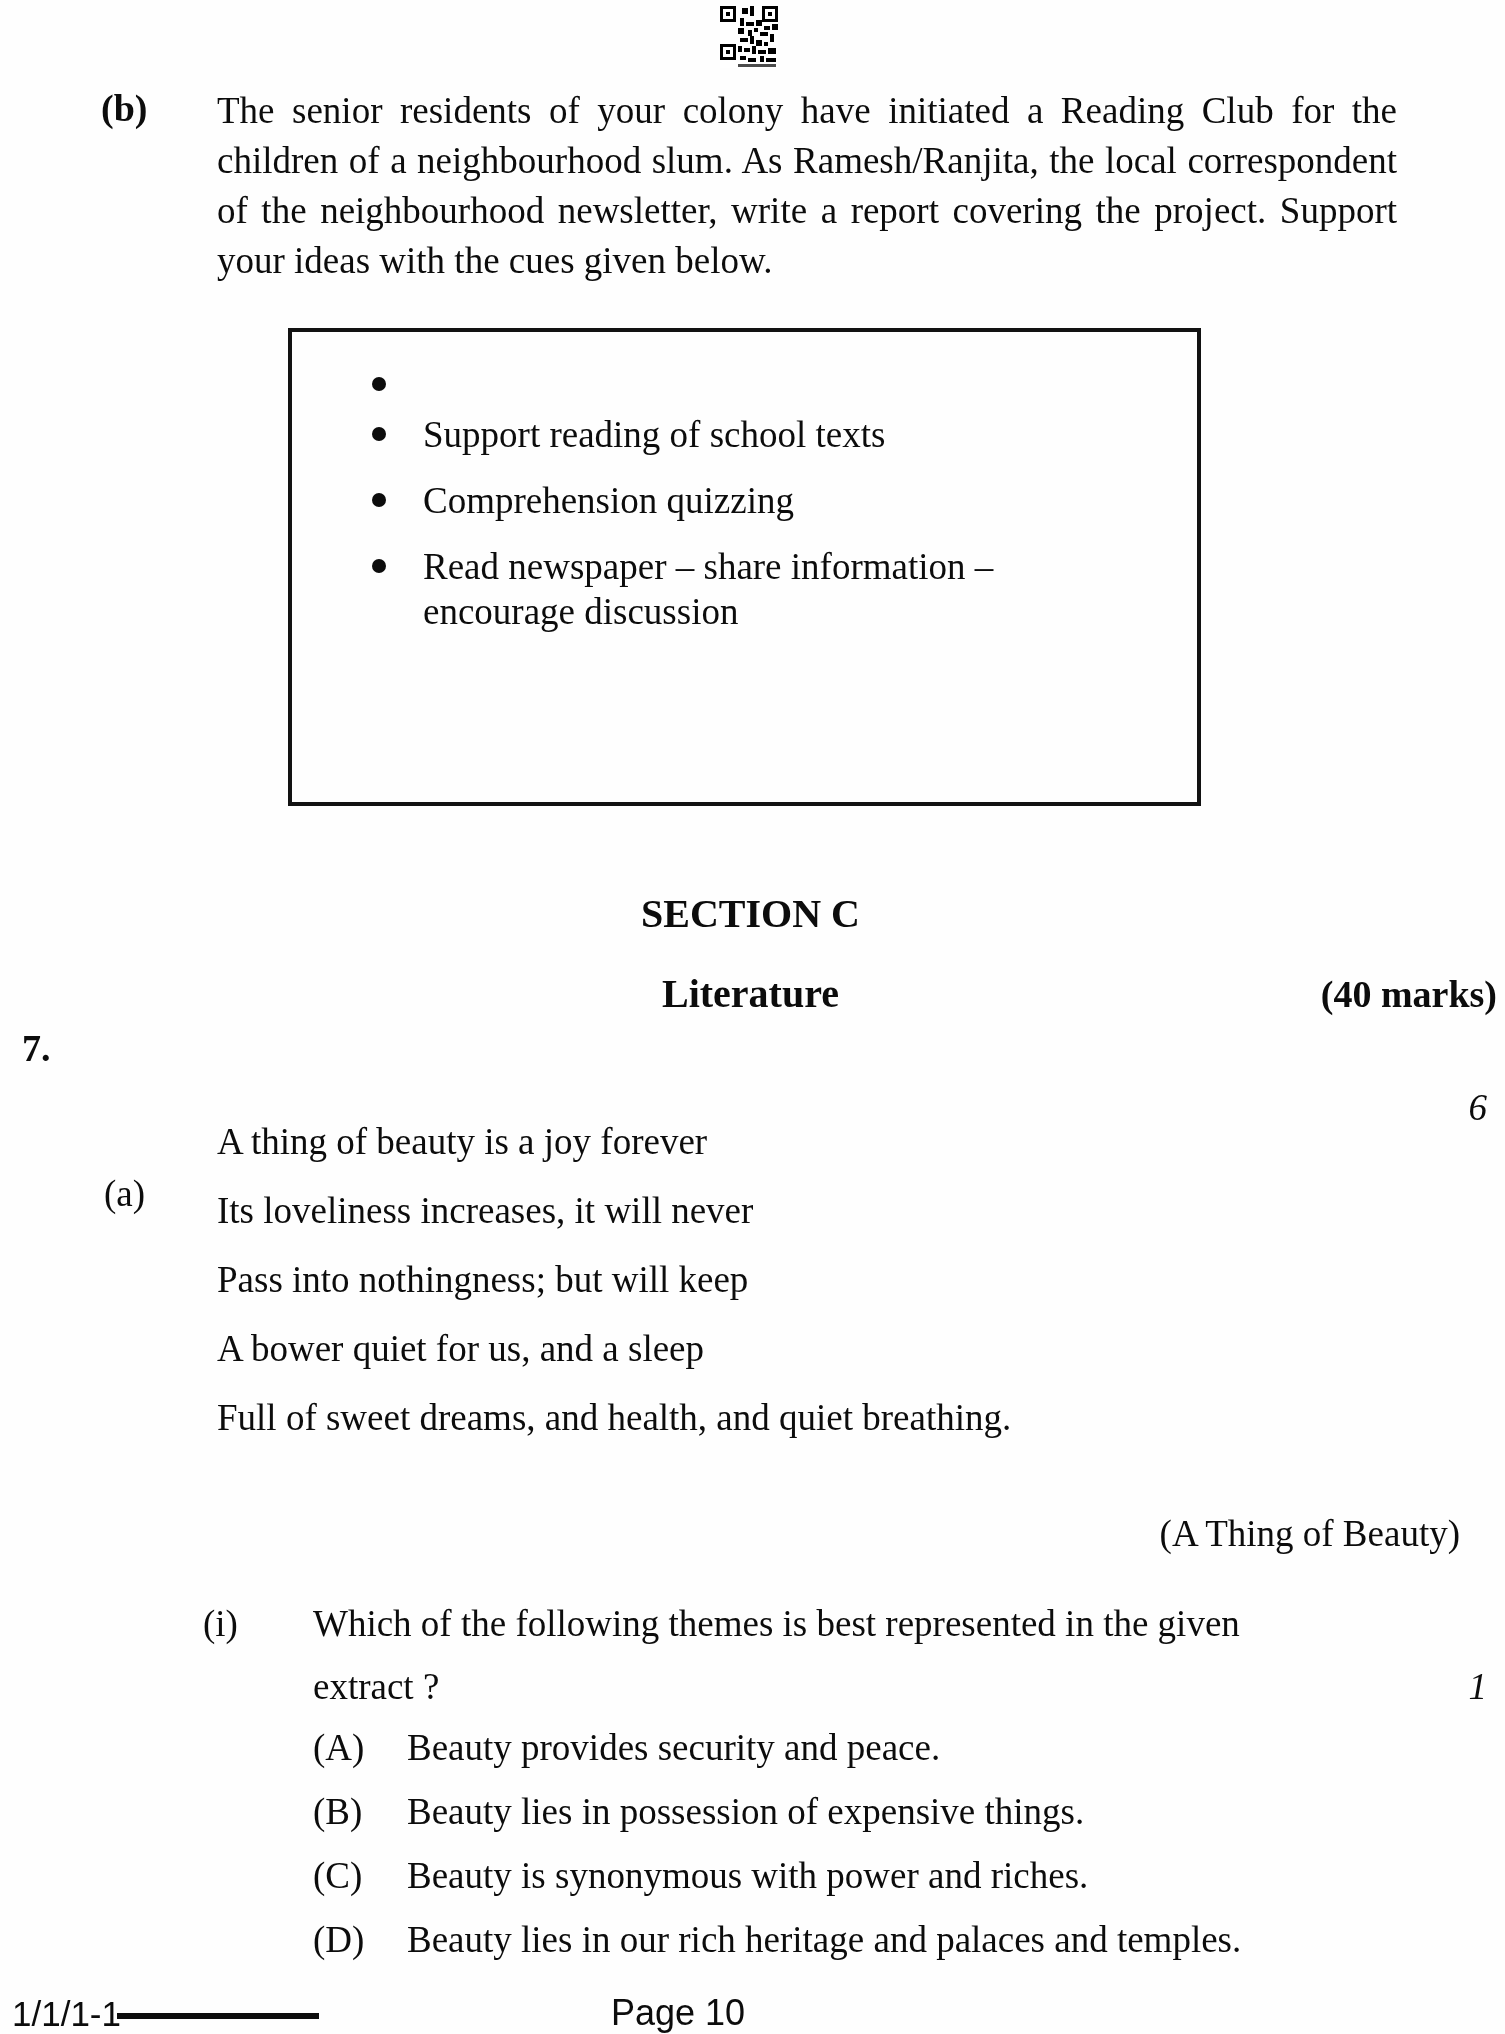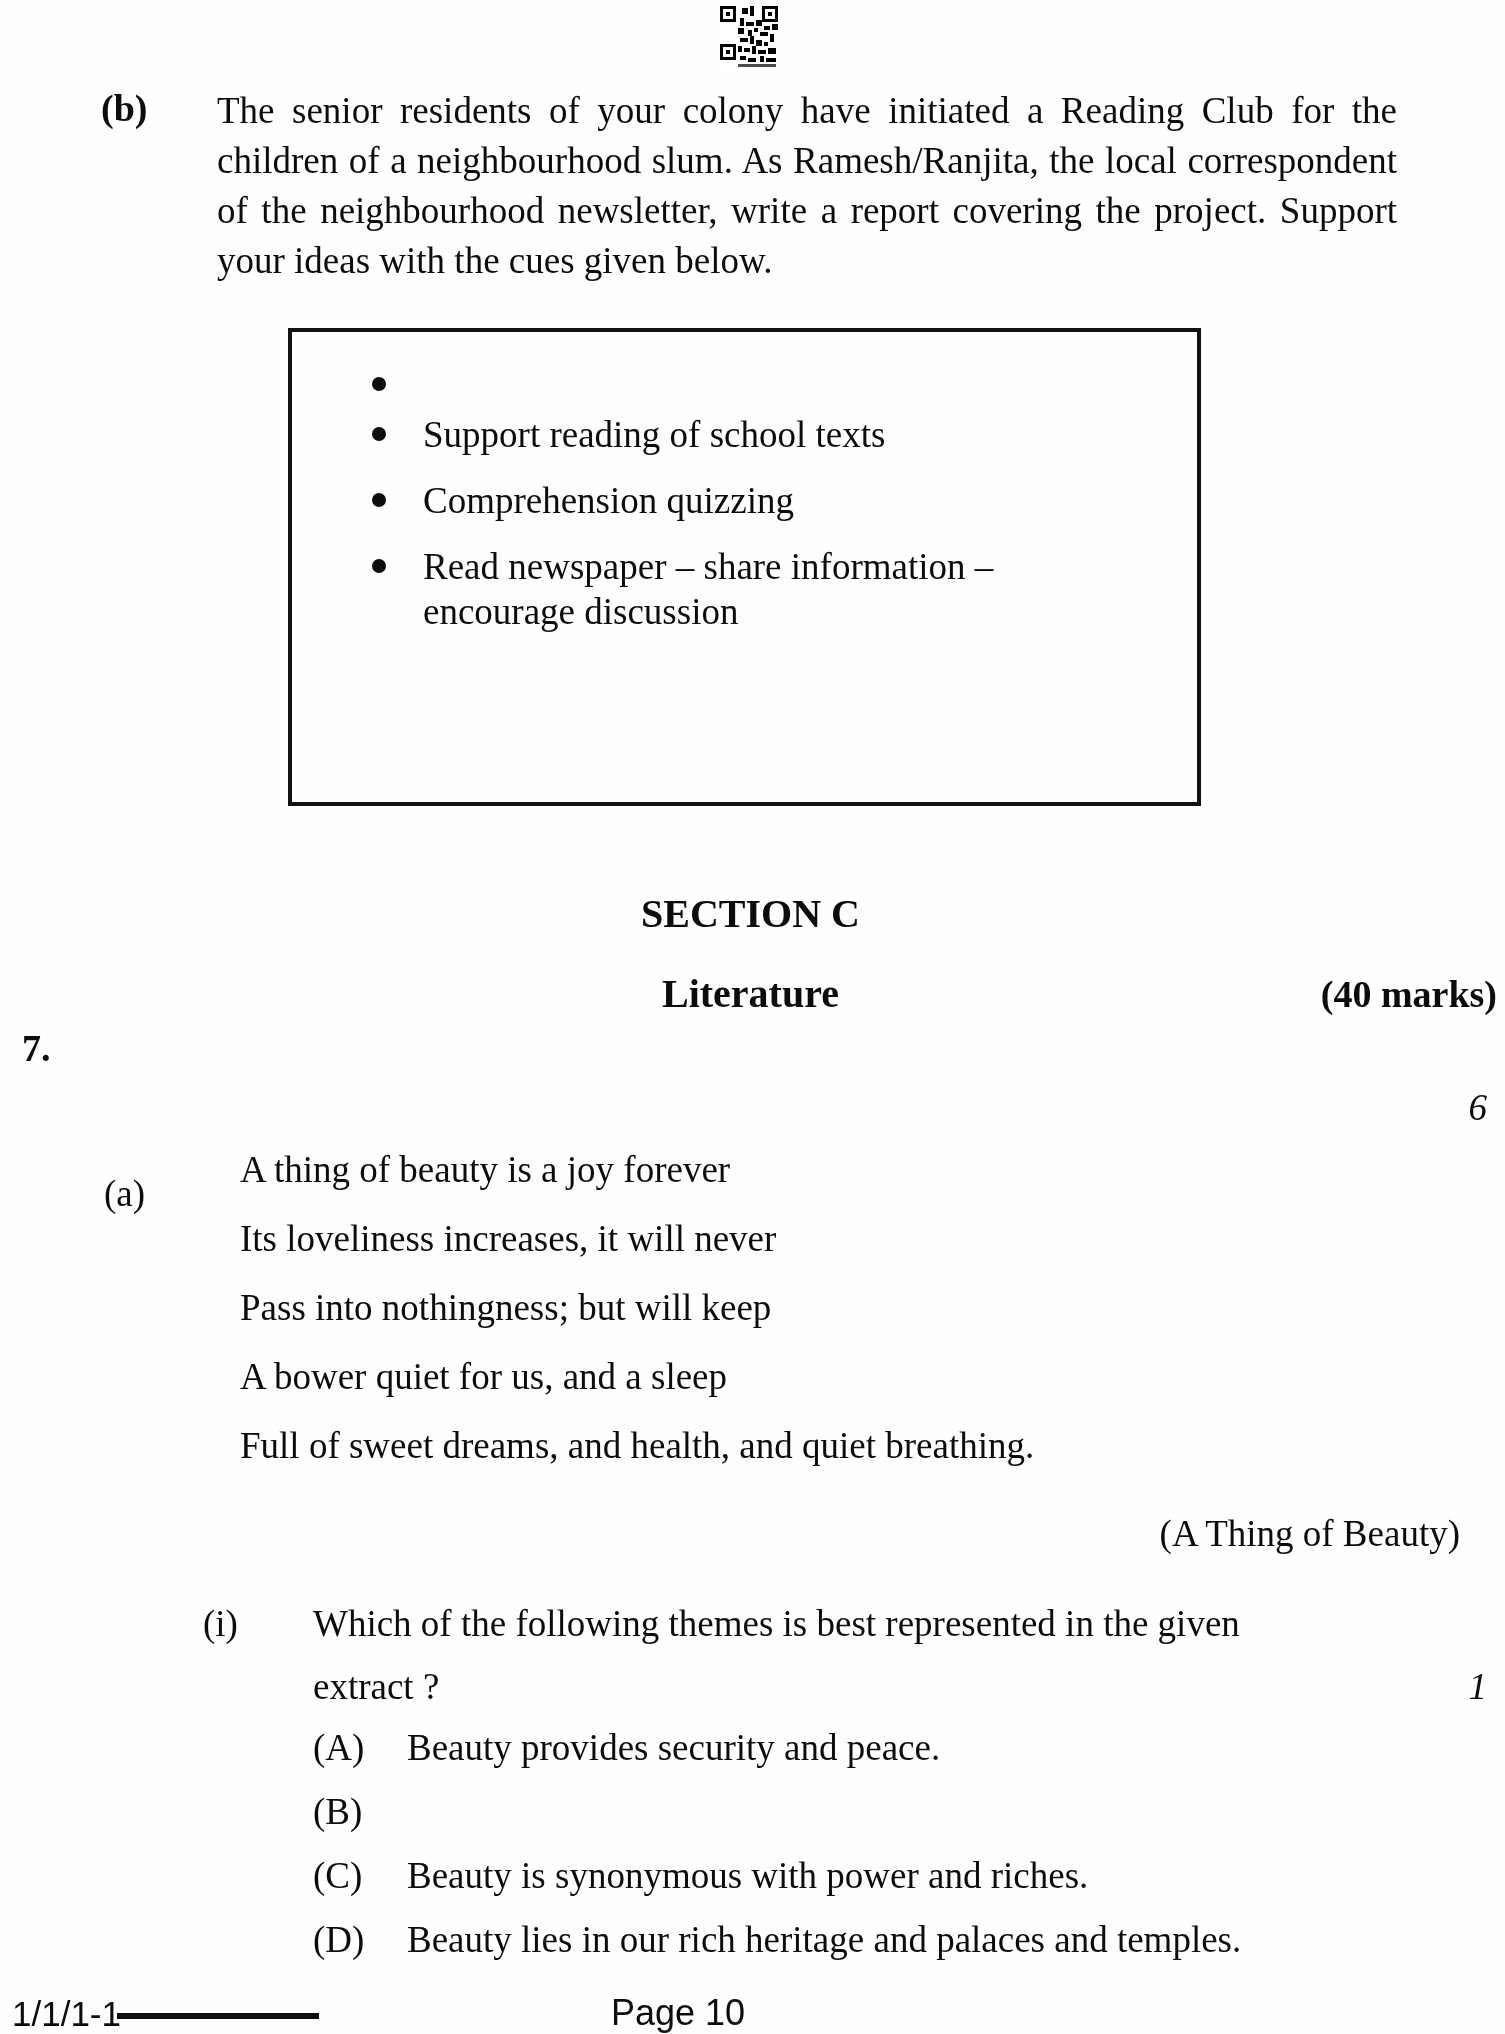--- a/index.html
+++ b/index.html
@@ -40,21 +40,21 @@
   .lit-row{position:absolute;left:108px;top:970px;width:1285px;text-align:center;
     font-size:40px;font-weight:bold;}
   .lit-marks{position:absolute;right:8px;top:972px;font-size:38px;font-weight:bold;}
   
   .q7-num{position:absolute;left:22px;top:1026px;font-size:38px;font-weight:bold;}
   .q7-intro{position:absolute;left:108px;top:1026px;width:1352px;font-size:37px;line-height:57px;}
   .q7-emph{font-weight:bold;font-style:italic;margin:0 .32em;}
   .marks-6{position:absolute;right:18px;top:1086px;font-size:37px;font-style:italic;}
   
   .a-label{position:absolute;left:104px;top:1172px;font-size:37px;}
-  .poem{position:absolute;left:217px;top:1148px;width:1243px;font-size:37px;margin-left:23px;}
+  .poem{position:absolute;left:217px;top:1120px;width:1243px;font-size:37px;}
   .poem-line{height:69px;}
   .poem-attr{position:absolute;left:217px;top:1512px;width:1243px;text-align:right;font-size:37px;}
   
   .i-label{position:absolute;left:203px;top:1602px;font-size:37px;}
   .i-q1{position:absolute;left:313px;top:1602px;width:1150px;font-size:37px;}
   .i-q2{position:absolute;left:313px;top:1665px;font-size:37px;}
   .marks-1{position:absolute;right:18px;top:1665px;font-size:37px;font-style:italic;}
   .options{position:absolute;left:313px;top:1726px;width:1160px;}
   .option-row{display:flex;height:64px;font-size:37px;}
   .option-label{width:94px;flex:0 0 94px;}
@@ -156,20 +156,21 @@
   <div class="i-q2">extract ?</div>
   <div class="marks-1">1</div>
 
   <div class="options">
     <div class="option-row">
       <span class="option-label">(A)</span>
       <span class="option-text">Beauty provides security and peace.</span>
     </div>
     <div class="option-row">
       <span class="option-label">(B)</span>
+      <span class="option-text">Beauty lies in possession of expensive things.</span>
     </div>
     <div class="option-row">
       <span class="option-label">(C)</span>
       <span class="option-text">Beauty is synonymous with power and riches.</span>
     </div>
     <div class="option-row">
       <span class="option-label">(D)</span>
       <span class="option-text">Beauty lies in our rich heritage and palaces and temples.</span>
     </div>
   </div>

